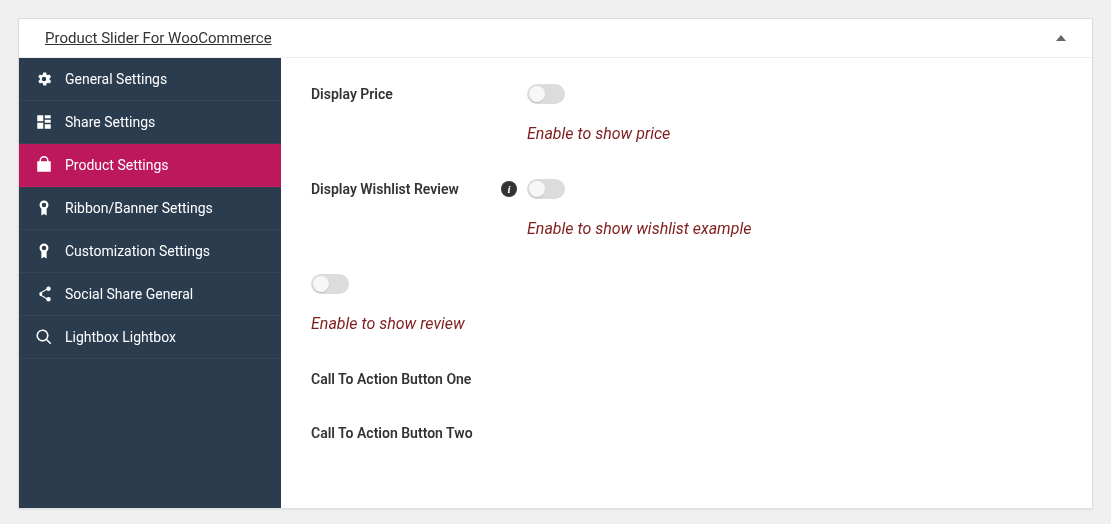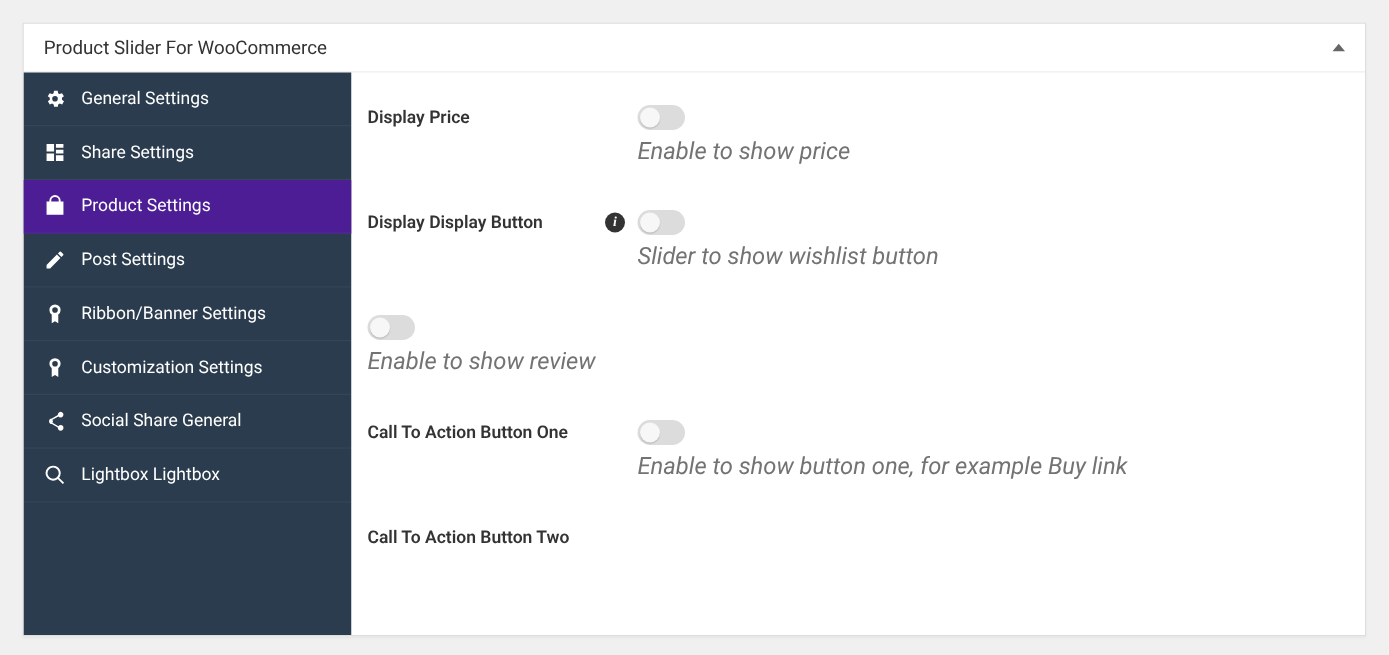--- a/index.html
+++ b/index.html
@@ -11,25 +11,26 @@
     padding: 18px;
   }
   .panel {
     background: #fff;
     border: 1px solid #ddd;
     width: 1075px;
     margin: 0 auto;
     box-shadow: 0 1px 2px rgba(0,0,0,0.05);
   }
   .panel-header {
-    padding: 10px 16px;
+    padding: 10px 26px;
     border-bottom: 1px solid #eee;
     display: flex;
     align-items: center;
     justify-content: space-between;
+    text-decoration: underline;
   }
   .panel-title {
     font-size: 15px;
     font-weight: 400;
     color: #333;
   }
   .collapse-caret {
     width: 0; height: 0;
     border-left: 5px solid transparent;
     border-right: 5px solid transparent;
@@ -50,34 +51,34 @@
     display: flex;
     align-items: center;
     gap: 12px;
     padding: 12px 16px;
     color: #fff;
     font-size: 14px;
     cursor: pointer;
     border-bottom: 1px solid rgba(255,255,255,0.05);
   }
   .sidebar-item.active {
-    background: #4c1d95;
+    background: #be185d;
   }
   .sidebar-icon {
     width: 18px;
     height: 18px;
     display: inline-flex;
     align-items: center;
     justify-content: center;
     flex-shrink: 0;
   }
   .sidebar-icon svg { width: 18px; height: 18px; fill: #fff; }
   .content {
     flex: 1;
-    padding: 26px 13px;
+    padding: 26px 30px;
   }
   .field-row {
     display: flex;
     align-items: flex-start;
     margin-bottom: 36px;
   }
   .field-label {
     width: 216px;
     font-weight: 600;
     color: #333;
@@ -115,24 +116,24 @@
   }
   .toggle-knob {
     width: 16px; height: 16px;
     background: #f7f7f7;
     border-radius: 50%;
     position: absolute;
     top: 2px; left: 2px;
     box-shadow: 0 1px 1px rgba(0,0,0,0.15);
   }
   .field-desc {
-    margin-top: 5px;
+    margin-top: 20px;
     font-style: italic;
-    color: #737373;
-    font-size: 19px;
+    color: #7f1d1d;
+    font-size: 16px;
   }
 </style>
 </head>
 <body>
 
 <div class="panel">
   <div class="panel-header">
     <span class="panel-title">Product Slider For WooCommerce</span>
     <span class="collapse-caret"></span>
   </div>
@@ -160,28 +161,20 @@
 
       <div class="sidebar-item active">
         <span class="sidebar-icon">
           <svg viewBox="0 0 24 24">
               <path d="M6 7V6a6 6 0 0 1 12 0v1h3v14H3V7h3zm2 0h8V6a4 4 0 0 0-8 0v1z"></path>
             </svg>
         </span>
         <span>Product Settings</span>
       </div>
 
-      <div class="sidebar-item">
-        <span class="sidebar-icon">
-          <svg viewBox="0 0 24 24">
-              <path d="M3 17.25V21h3.75L17.8 9.94l-3.75-3.75L3 17.25zM20.7 7.04a1 1 0 0 0 0-1.41l-2.34-2.34a1 1 0 0 0-1.41 0l-1.83 1.83 3.75 3.75 1.83-1.83z"></path>
-            </svg>
-        </span>
-        <span>Post Settings</span>
-      </div>
 
       <div class="sidebar-item">
         <span class="sidebar-icon">
           <svg viewBox="0 0 24 24">
               <path d="M12 2a6 6 0 0 1 6 6 6 6 0 0 1-2.5 4.87V22l-3.5-2-3.5 2v-9.13A6 6 0 0 1 6 8a6 6 0 0 1 6-6zm0 3a3 3 0 1 0 0 6 3 3 0 0 0 0-6z"></path>
             </svg>
         </span>
         <span>Ribbon/Banner Settings</span>
       </div>
 
@@ -223,50 +216,44 @@
         <div class="field-control">
           <div class="toggle">
             <div class="toggle-knob"></div>
           </div>
           <div class="field-desc">Enable to show price</div>
         </div>
       </div>
 
       <div class="field-row">
         <div class="field-label">
-          <span>Display Display Button</span>
+          <span>Display Wishlist Review</span>
           <span class="info-icon">i</span>
         </div>
         <div class="field-control">
           <div class="toggle">
             <div class="toggle-knob"></div>
           </div>
-          <div class="field-desc">Slider to show wishlist button</div>
+          <div class="field-desc">Enable to show wishlist example</div>
         </div>
       </div>
 
       <div class="field-row">
         <div class="field-control">
           <div class="toggle">
             <div class="toggle-knob"></div>
           </div>
           <div class="field-desc">Enable to show review</div>
         </div>
       </div>
 
       <div class="field-row">
         <div class="field-label">
           <span>Call To Action Button One</span>
         </div>
-        <div class="field-control">
-          <div class="toggle">
-            <div class="toggle-knob"></div>
-          </div>
-          <div class="field-desc">Enable to show button one, for example Buy link</div>
-        </div>
       </div>
 
       <div class="field-row" style="margin-bottom:0;gap:39px;">
         <div class="field-label">
           <span>Call To Action Button Two</span>
         </div>
       </div>
 
     </div>
   </div>

